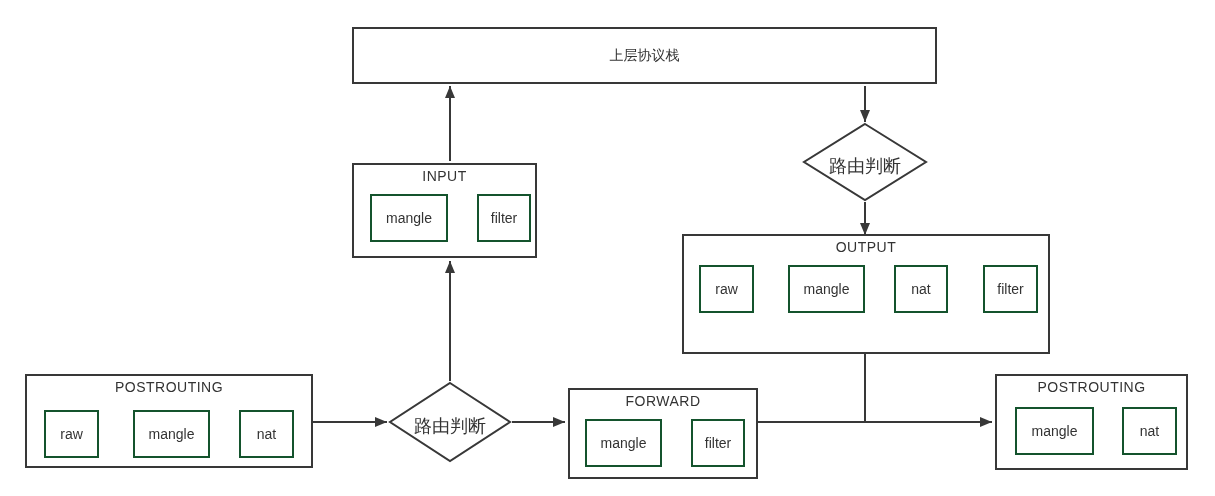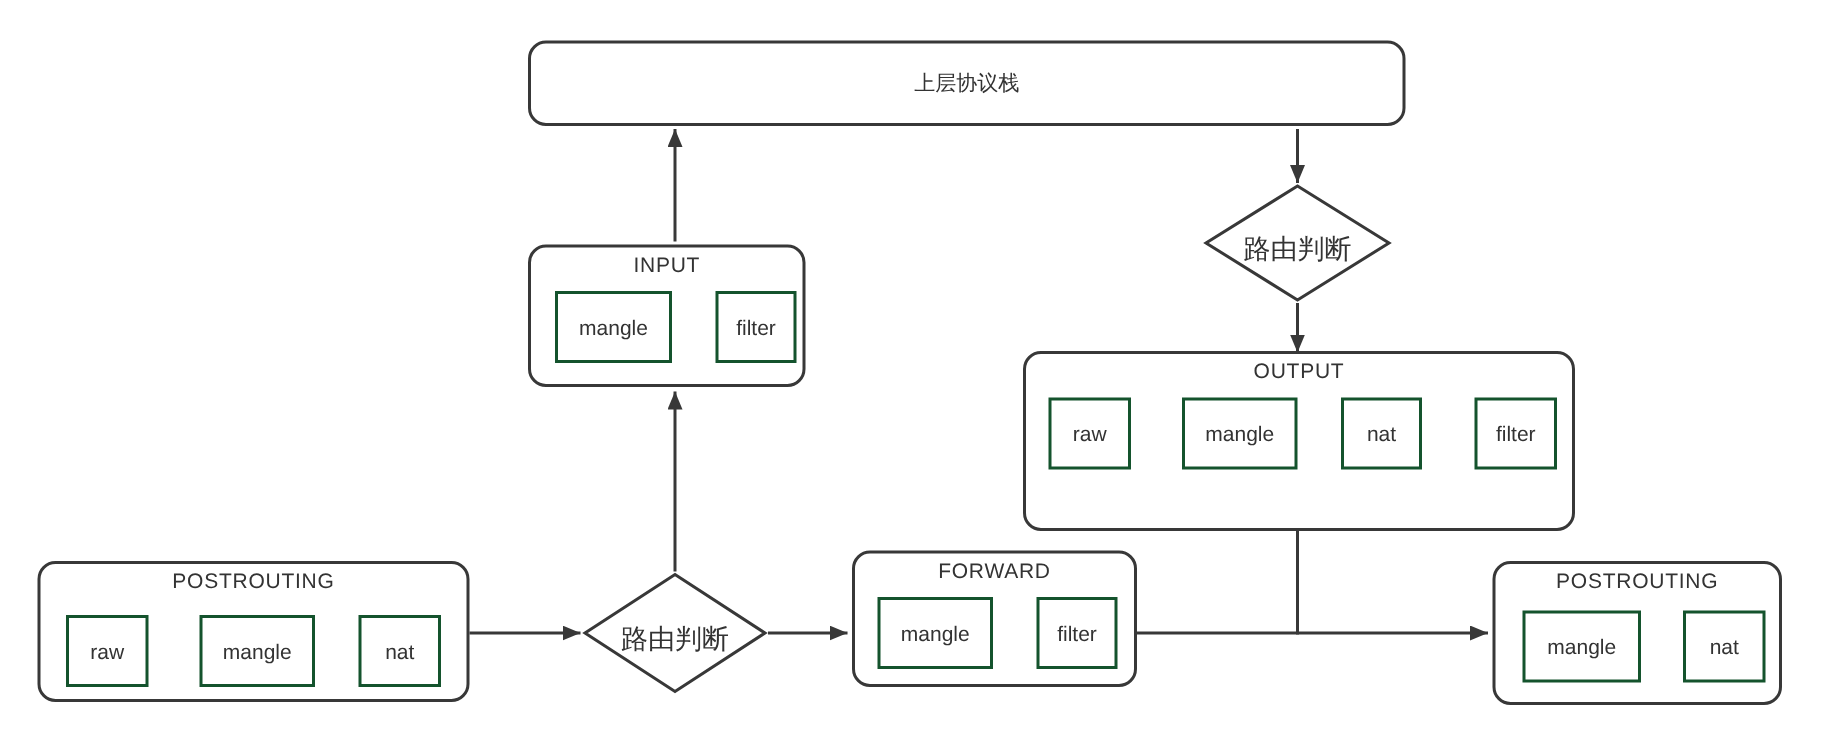--- a/index.html
+++ b/index.html
@@ -18,21 +18,21 @@
   .connectors {
     position: absolute;
     left: 0; top: 0;
     width: 1215px; height: 496px;
     z-index: 1;
   }
   .node {
     position: absolute;
     background: #ffffff;
     border: 2px solid #383838;
-    border-radius: 12px;
+    border-radius: 0;
     z-index: 2;
   }
   .stack-node {
     display: flex;
     align-items: center;
     justify-content: center;
     font-size: 14px;
   }
   .chain-label {
     position: absolute;
@@ -108,21 +108,21 @@
     <div class="table-box" style="left:106px; top:34px; width:77px; height:48px;">mangle</div>
     <div class="table-box" style="left:212px; top:34px; width:55px; height:48px;">nat</div>
   </div>
 
   <div class="node" style="left:352px; top:163px; width:185px; height:95px;">
     <div class="chain-label">INPUT</div>
     <div class="table-box" style="left:16px; top:29px; width:78px; height:48px;">mangle</div>
     <div class="table-box" style="left:123px; top:29px; width:54px; height:48px;">filter</div>
   </div>
 
-  <div class="node" style="left:568px; top:367px; width:190px; height:91px;">
+  <div class="node" style="left:568px; top:388px; width:190px; height:91px;">
     <div class="chain-label">FORWARD</div>
     <div class="table-box" style="left:15px; top:29px; width:77px; height:48px;">mangle</div>
     <div class="table-box" style="left:121px; top:29px; width:54px; height:48px;">filter</div>
   </div>
 
   <div class="node" style="left:682px; top:234px; width:368px; height:120px;">
     <div class="chain-label">OUTPUT</div>
     <div class="table-box" style="left:15px; top:29px; width:55px; height:48px;">raw</div>
     <div class="table-box" style="left:104px; top:29px; width:77px; height:48px;">mangle</div>
     <div class="table-box" style="left:210px; top:29px; width:54px; height:48px;">nat</div>

